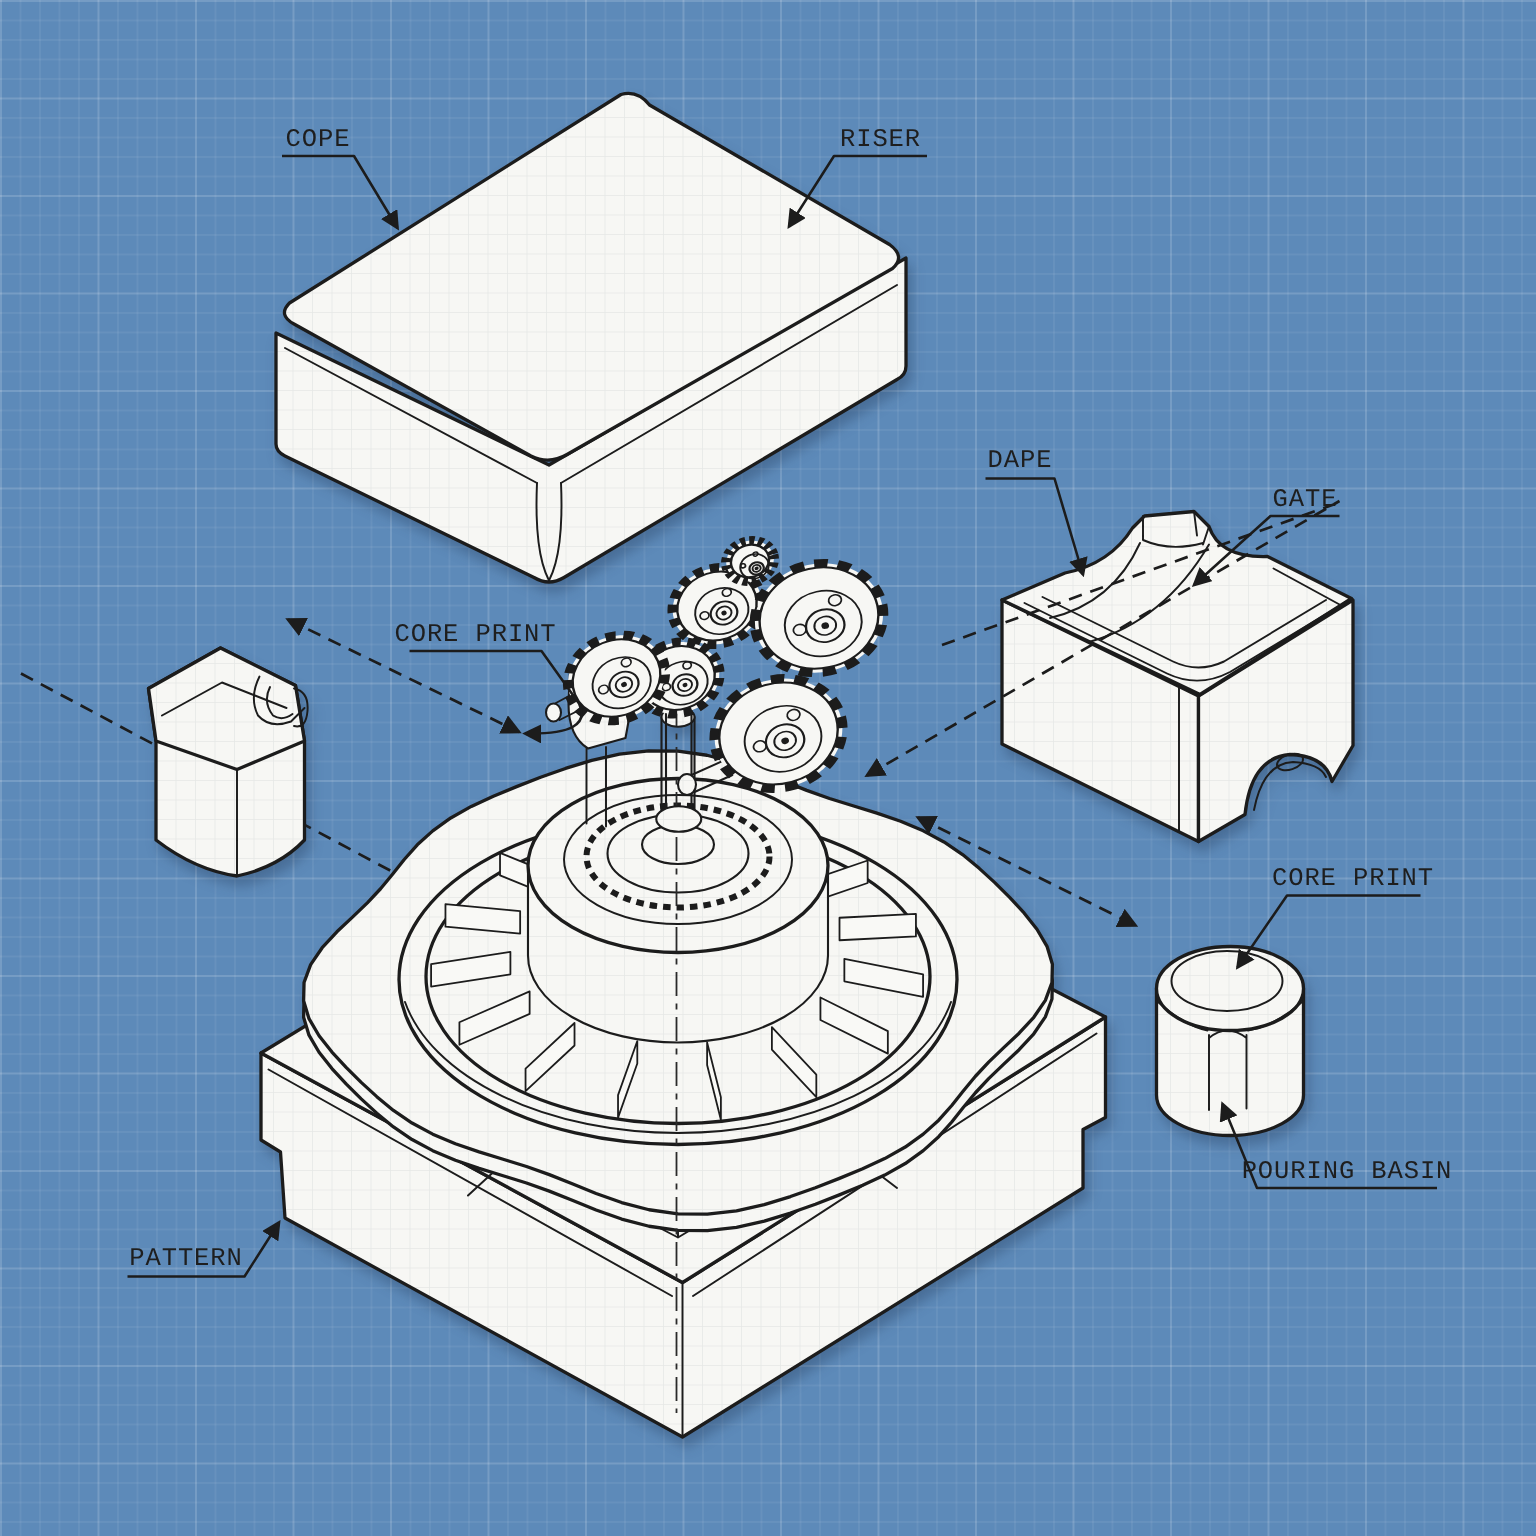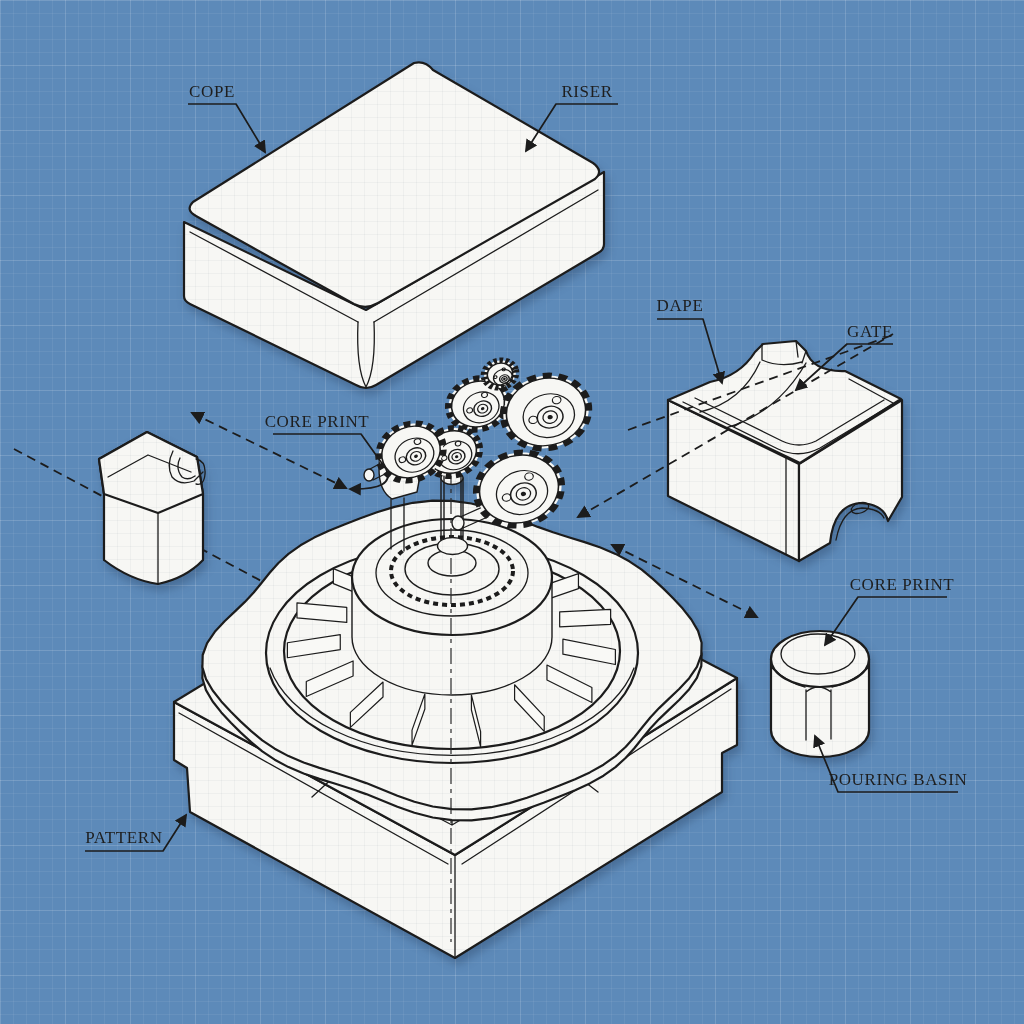--- a/index.html
+++ b/index.html
@@ -5,21 +5,21 @@
   html,body{margin:0;padding:0;background:#3f6f9e;}
   .stage{
     position:relative;width:1024px;height:1024px;overflow:hidden;
     background-color:#5d8ab9;
     background-image:
       linear-gradient(rgba(255,255,255,.10) 1px, transparent 1px),
       linear-gradient(90deg, rgba(255,255,255,.10) 1px, transparent 1px),
       linear-gradient(rgba(255,255,255,.06) 1px, transparent 1px),
       linear-gradient(90deg, rgba(255,255,255,.06) 1px, transparent 1px);
     background-size:65px 65px,65px 65px,13px 13px,13px 13px;
-    font-family:Liberation Serif, serif;
+    font-family:Liberation Mono, monospace;
   }
   svg{position:absolute;inset:0;}
   .part{fill:url(#paper);stroke:#1c1c1c;stroke-width:2.2;stroke-linejoin:round;stroke-linecap:round;}
   .inner{fill:none;stroke:#1c1c1c;stroke-width:1.3;stroke-linejoin:round;stroke-linecap:round;}
   .inner2{fill:url(#paper);stroke:#1c1c1c;stroke-width:1.4;stroke-linejoin:round;stroke-linecap:round;}
   .dash{fill:none;stroke:#1c1c1c;stroke-width:1.8;stroke-dasharray:9 6;stroke-linecap:butt;}
   .cline{fill:none;stroke:#2a2a2a;stroke-width:1.2;stroke-dasharray:16 5 4 5;}
   .leader{fill:none;stroke:#1c1c1c;stroke-width:1.7;stroke-linejoin:round;}
   .lbl{font-size:17px;letter-spacing:.6px;fill:#1e1e1e;text-anchor:middle;}
   .shadow{filter:drop-shadow(3px 6px 4px rgba(25,45,75,.30));}

